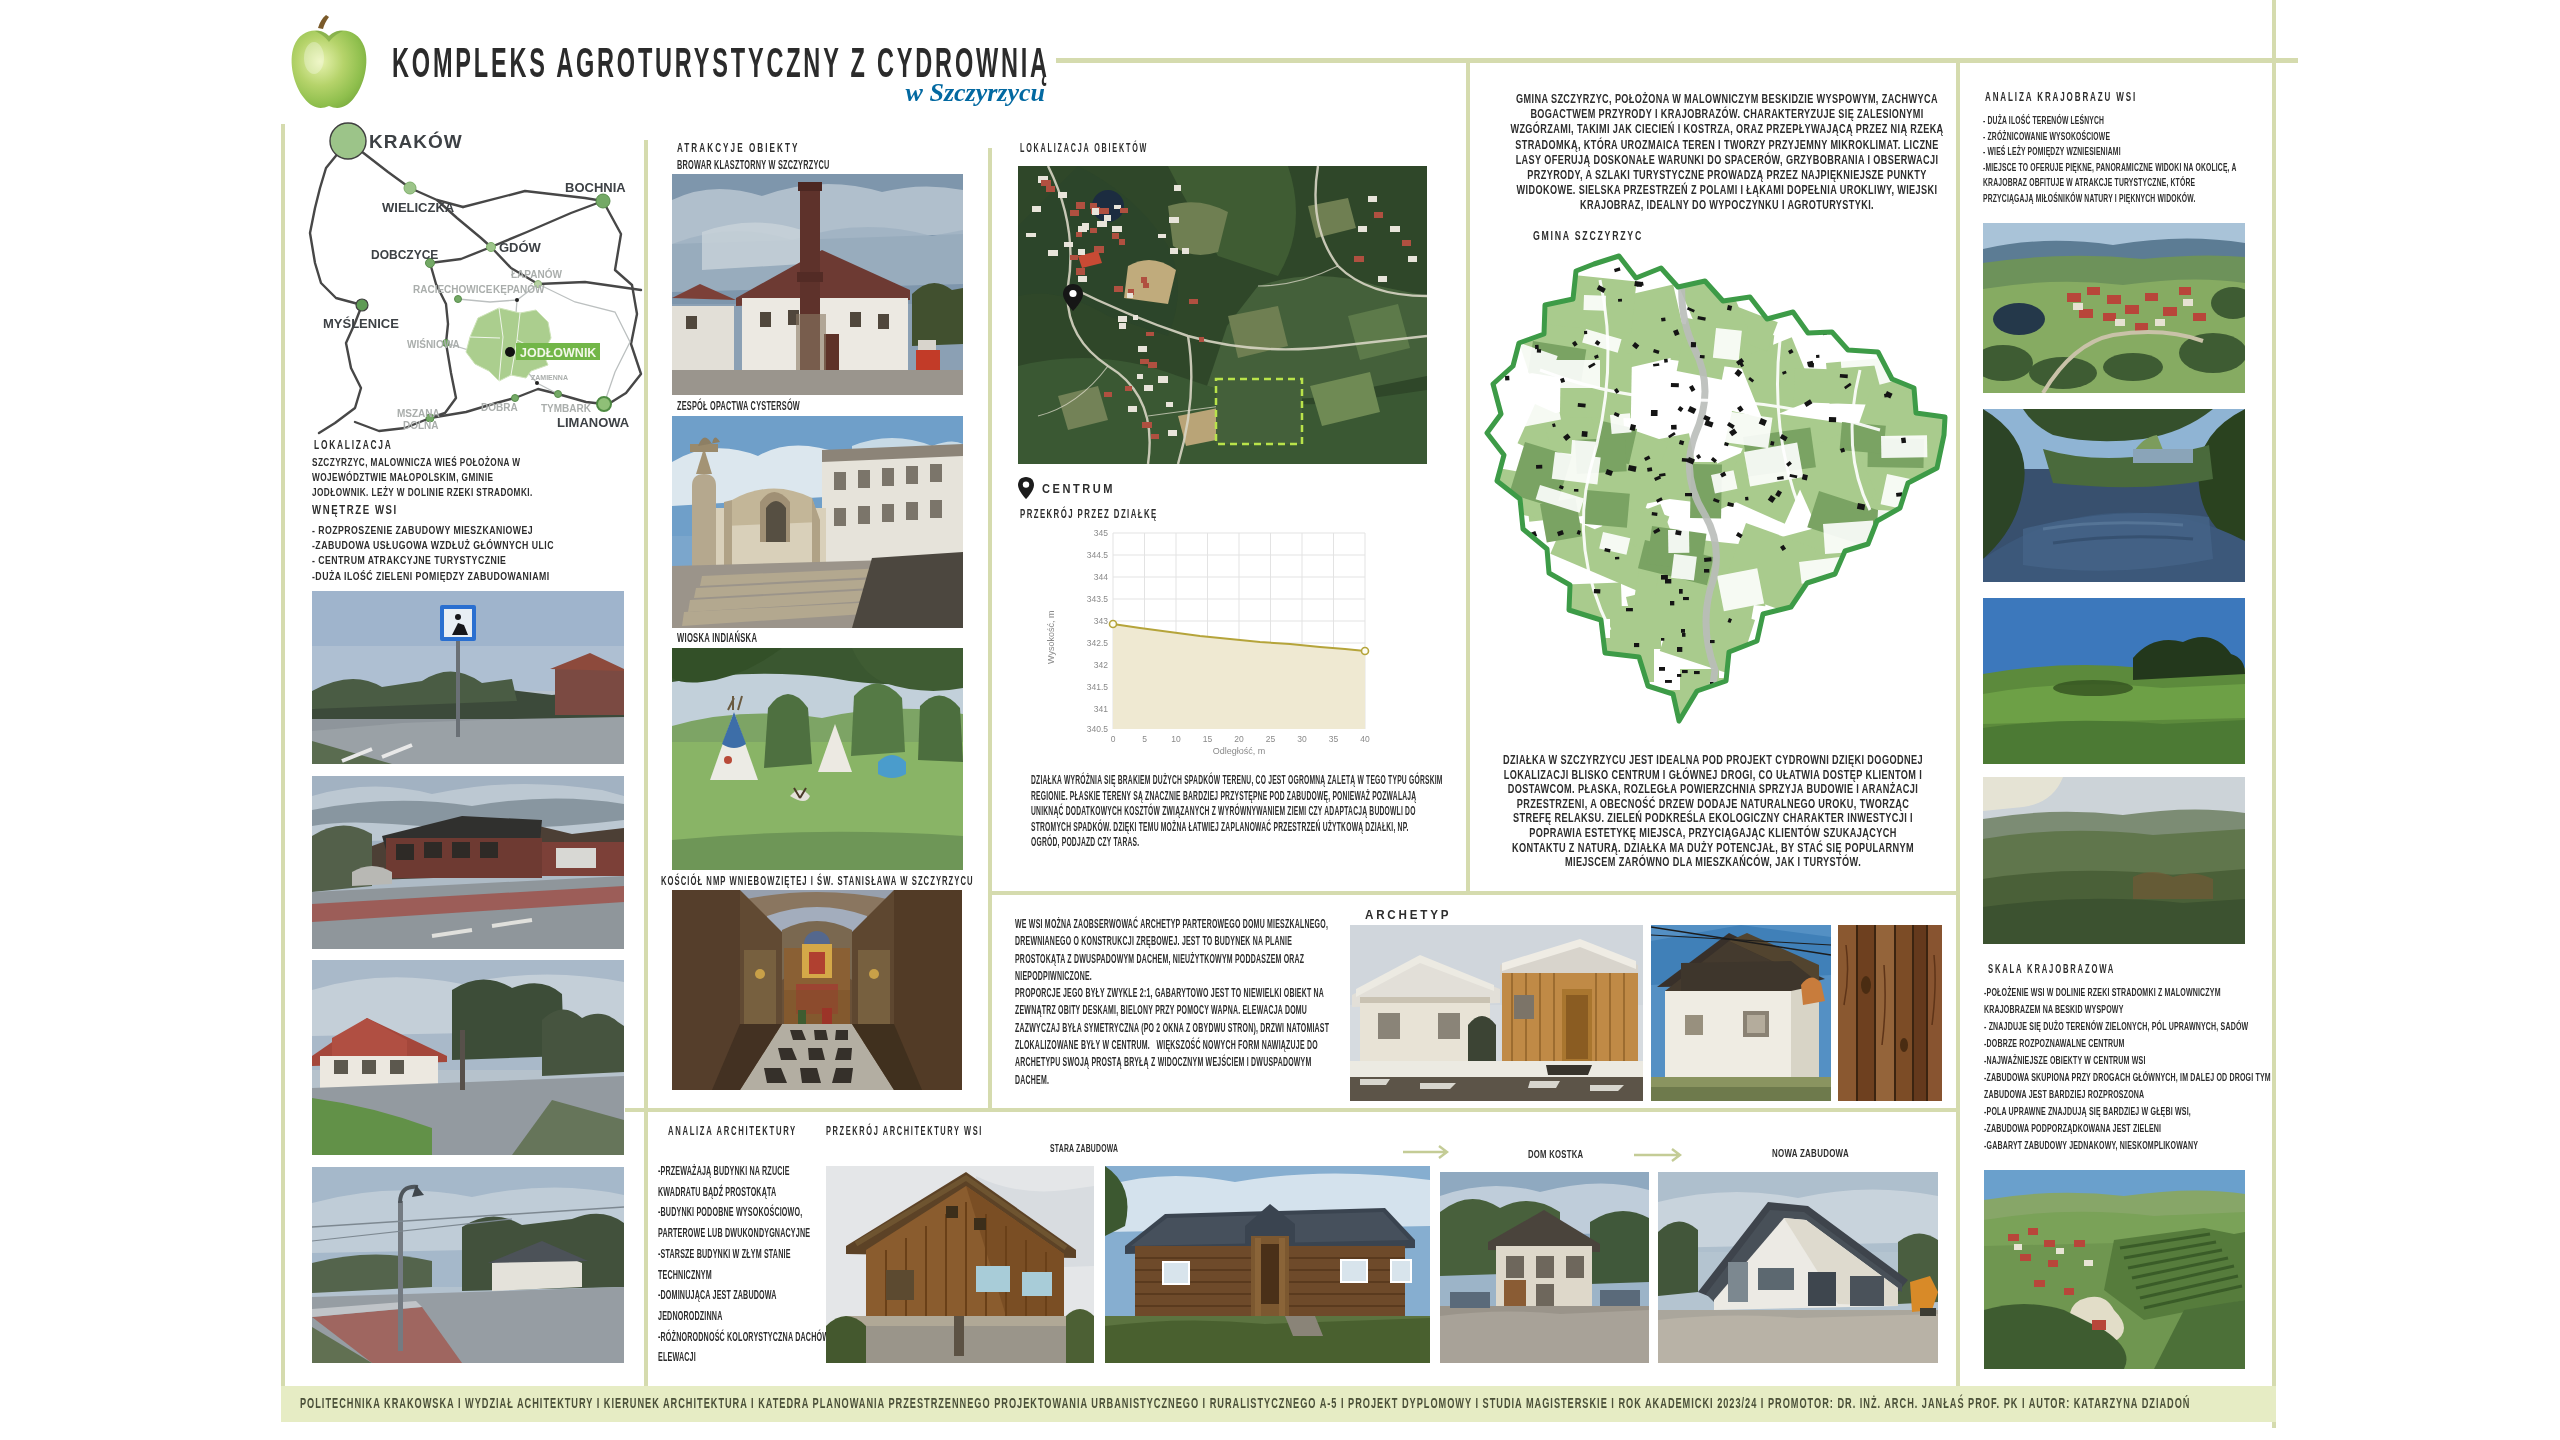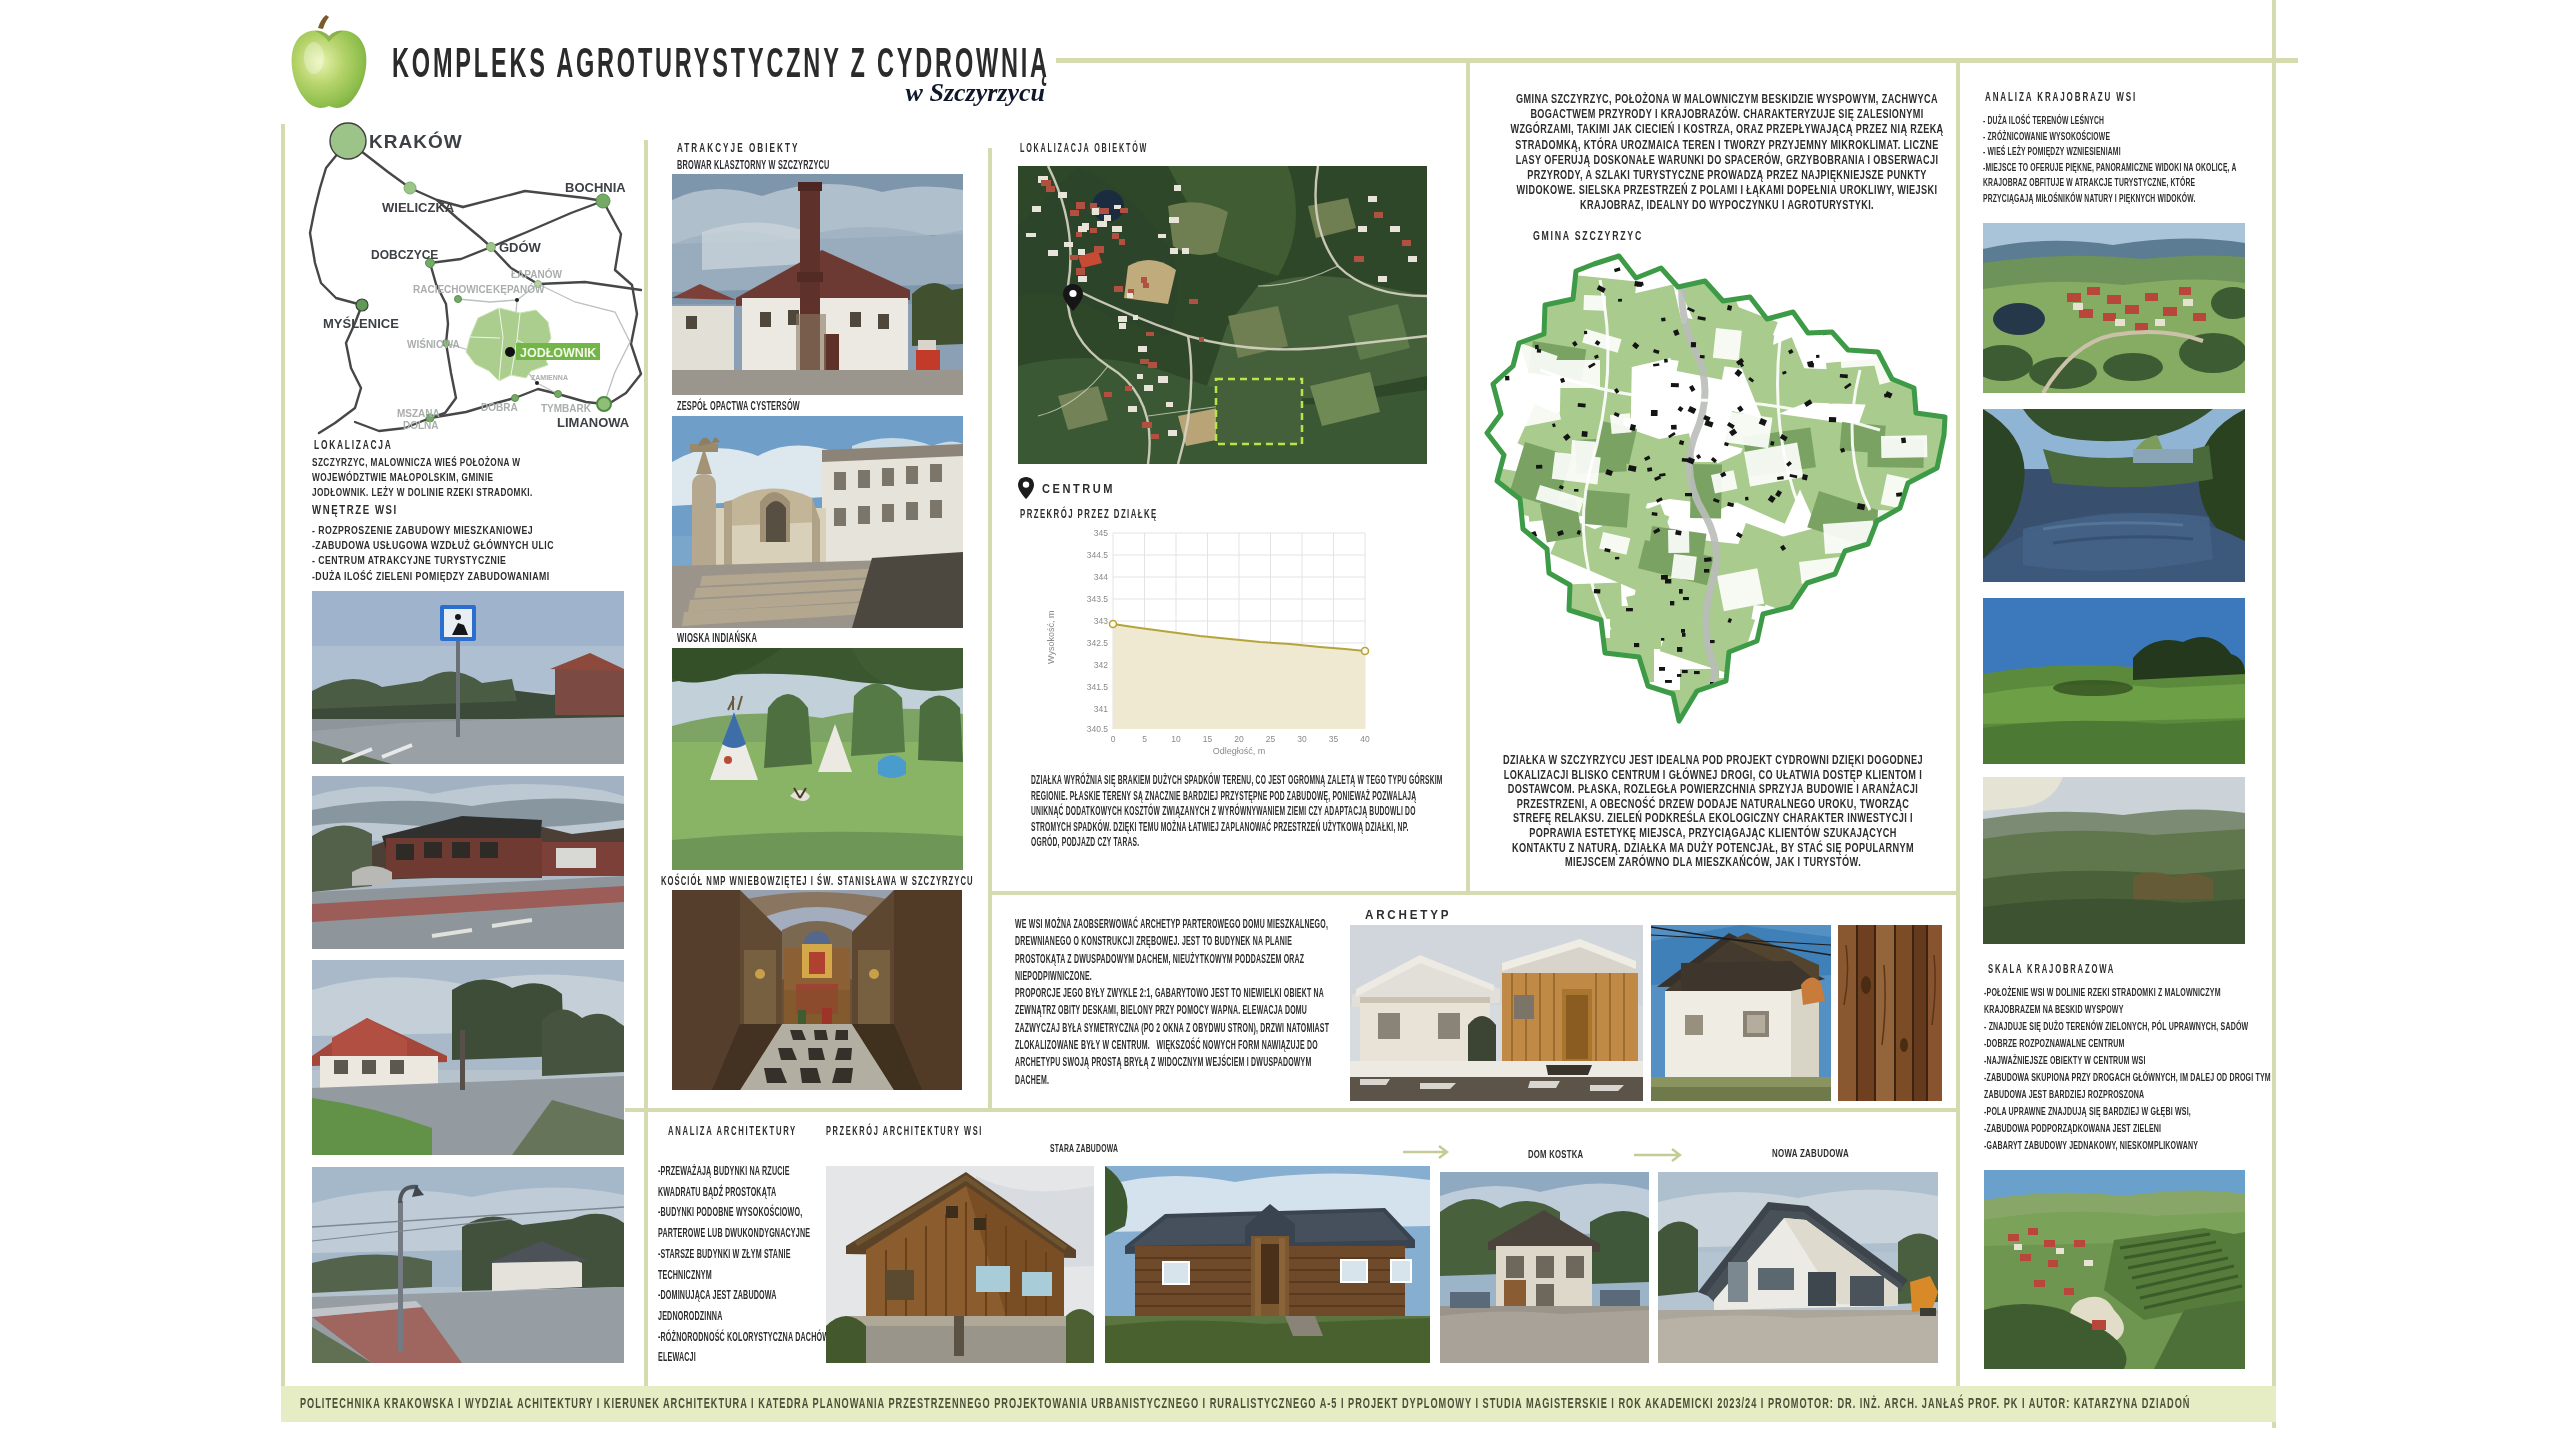--- a/index.html
+++ b/index.html
@@ -47,21 +47,21 @@
     </radialGradient>
   </defs>
   <path d="M30 14 C32 8 34 4 38 1 L41 3 C38 7 36 11 35 15 Z" fill="#7a5a2a"></path>
   <path d="M41 22 C52 12 70 16 76 32 C82 48 76 72 66 84 C58 94 50 96 41 92 C32 96 24 94 16 84 C6 72 0 48 6 32 C12 16 30 12 41 22 Z" fill="url(#apg)"></path>
   <path d="M41 22 C45 18 50 16 55 17 C48 20 44 24 41 28 C38 24 34 20 27 17 C32 16 37 18 41 22 Z" fill="#6f9c3c" opacity="0.55"></path>
   <ellipse cx="26" cy="44" rx="10" ry="16" fill="#ffffff" opacity="0.30"></ellipse>
 </svg>
 
 <div class="t" style="left:392px;top:39px;font-size:42px;letter-spacing:5px;color:#2b2b2b;transform:scaleX(0.56);">KOMPLEKS AGROTURYSTYCZNY Z CYDROWNIĄ</div>
 
-<div style="position:absolute;left:845px;top:78px;width:200px;text-align:right;font-family:'Liberation Serif',serif;font-style:italic;font-weight:bold;font-size:26px;color:#0f172a;">w Szczyrzycu</div>
+<div style="position:absolute;left:845px;top:78px;width:200px;text-align:right;font-family:'Liberation Serif',serif;font-style:italic;font-weight:bold;font-size:26px;color:#0369a1;">w Szczyrzycu</div>
 
 <svg style="left:285px;top:112px;" width="380" height="340" viewBox="0 0 380 340">
 
   <g fill="none" stroke="#474747" stroke-width="2.4" stroke-linejoin="round" stroke-linecap="round">
     <path d="M63,29 L103,60 L125,76 L152,88 L178,95"></path>
     <path d="M178,95 L240,79 L300,86 L318,89"></path>
     <path d="M152,88 L172,106 L196,126 L206,135"></path>
     <path d="M206,135 L242,120 L286,101 L318,89"></path>
     <path d="M206,135 L176,147 L145,151"></path>
     <path d="M206,135 L226,156 L253,172 L300,170 L356,178"></path>

